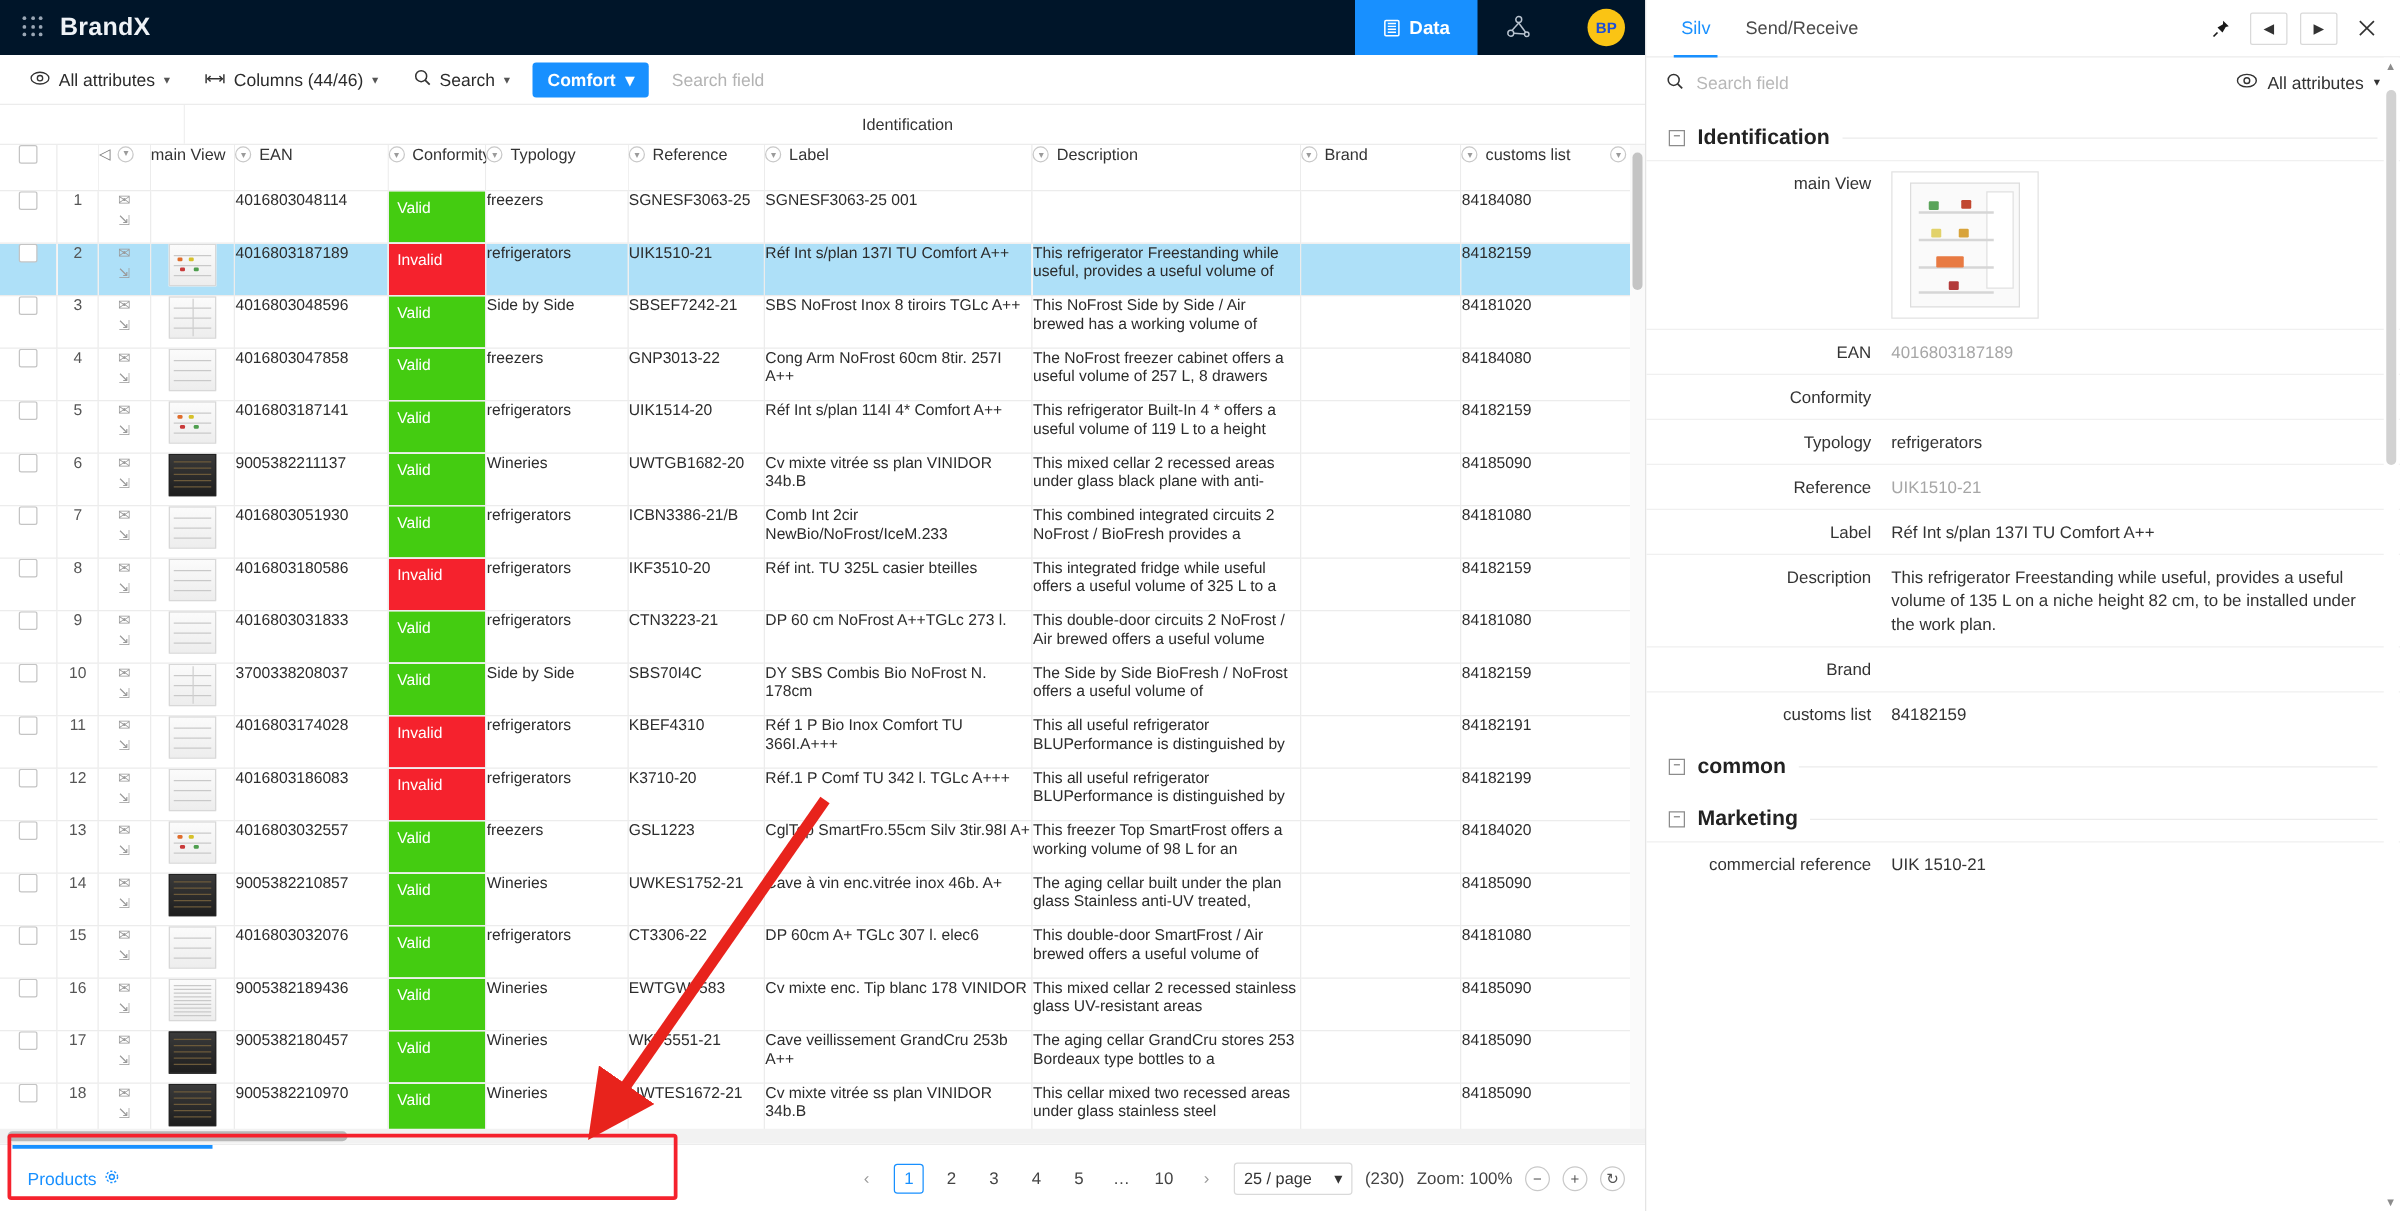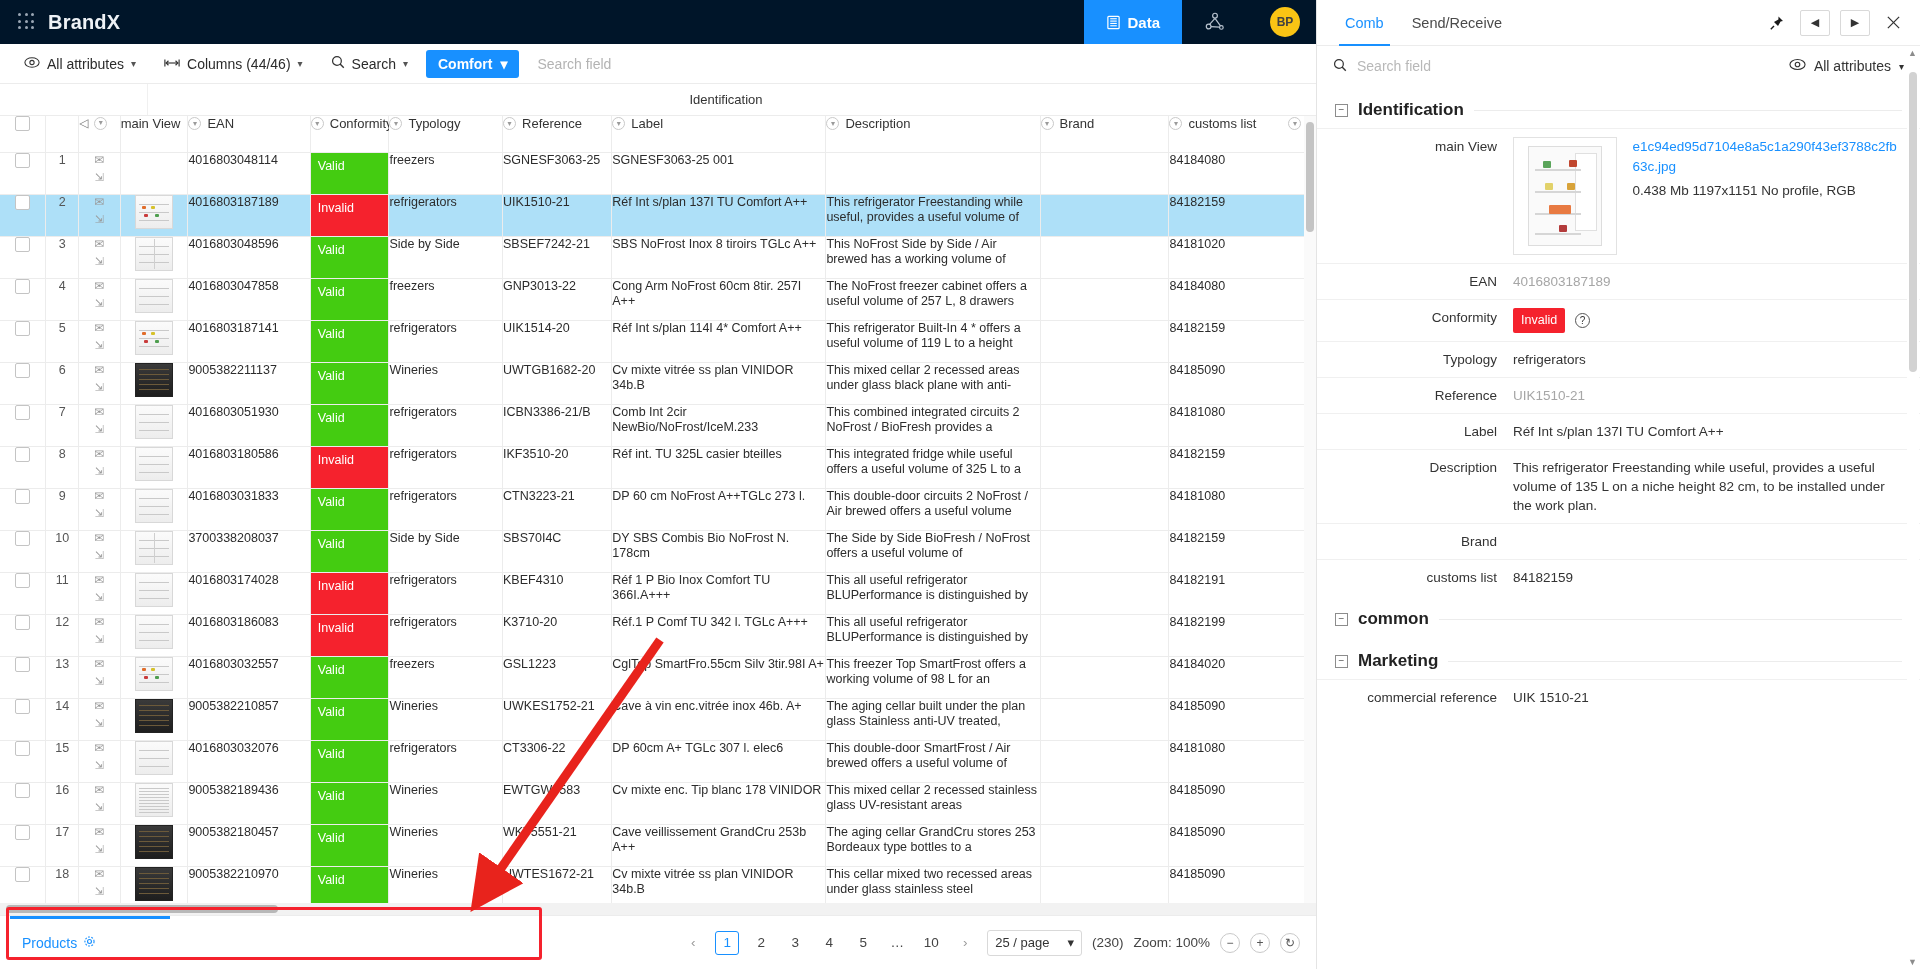--- a/index.html
+++ b/index.html
@@ -23,21 +23,21 @@
     color: #fff; flex: 0 0 44px; position: relative;
   }
   .grid-icon { width: 22px; height: 22px; margin-left: 16px; display: grid;
     grid-template-columns: repeat(3,1fr); grid-template-rows: repeat(3,1fr); gap:2px; padding:2px; }
   .grid-icon i { background: #9aa7b5; border-radius: 50%; display:block; width:3px;height:3px; }
   .brand { font-size: 20px; font-weight: bold; margin-left: 10px; letter-spacing: .2px; color:#eef2f6; }
   .topright { margin-left: auto; display: flex; align-items: center; height:44px; }
   .nav-btn { display:flex; align-items:center; gap:6px; height:44px; padding:0 22px; font-size:15px; font-weight:bold; color:#cfd8e3; cursor:pointer;}
   .nav-btn.active { background:#1890ff; color:#fff; }
   .nav-btn svg { display:block; }
-  .avatar { width:30px; height:30px; border-radius:50%; background:#fac414; color:#404040;
+  .avatar { width:30px; height:30px; border-radius:50%; background:#fac414; color:#1d4ed8;
     display:flex; align-items:center; justify-content:center; font-size:12px; font-weight:bold; margin:0 16px 0 22px;}
 
   
   .toolbar { height: 40px; flex:0 0 40px; display:flex; align-items:center; gap:0; padding:0 10px;
      background:#fff; border-bottom:1px solid #ececec; }
   .tb-item { display:flex; align-items:center; gap:7px; padding:0 14px; height:28px; font-size:14px; color:#2b2b2b; cursor:pointer; }
   .tb-item .chev { font-size:10px; color:#555; }
   .tb-actions { background:#1890ff; color:#fff; border-radius:3px; font-weight:bold; padding:0 12px; height:28px;
      display:flex; align-items:center; gap:8px; font-size:14px; cursor:pointer; margin-left:4px; }
   .tb-search-input { border:none; outline:none; font-size:14px; color:#333; margin-left:16px; width:320px; background:transparent; }
@@ -760,21 +760,21 @@
           <path d="M0,0 L6,3 L0,6 z" fill="#e8231c"></path>
         </marker>
       </defs>
       <line x1="660" y1="640" x2="490" y2="884" stroke="#e8231c" stroke-width="9" marker-end="url(#ah)"></line>
     </svg>
   </div>
 
   <div id="right">
     <div class="rp-tabs">
       <div class="rp-tab active">
-        <span>Comb</span>
+        <span>Silv</span>
       </div>
       <div class="rp-tab">
         <span>Send/Receive</span>
       </div>
       <div class="rp-tools">
         <div class="rp-icon">
           <svg width="16" height="16" viewBox="0 0 16 16">
               <path d="M9.5 1.5 L14 6 L11.6 6.6 L9 11 L5 7 L9.4 4.4 Z" fill="#1a1a1a"></path>
               <line x1="5" y1="11" x2="1.8" y2="14.2" stroke="#1a1a1a" stroke-width="1.4"></line>
             </svg>
@@ -828,31 +828,29 @@
                   <span class="sh" style="top:66px"></span>
                   <span class="sh" style="top:86px"></span>
                   <span class="it" style="left:14px;top:14px;background:#5aa45a"></span>
                   <span class="it" style="left:40px;top:13px;background:#c1472f"></span>
                   <span class="it" style="left:16px;top:36px;background:#e2d26a"></span>
                   <span class="it" style="left:38px;top:36px;background:#d8a33a"></span>
                   <span class="it" style="left:20px;top:58px;width:22px;height:9px;background:#e87a42"></span>
                   <span class="it" style="left:30px;top:78px;background:#b33b3b"></span>
                 </span>
               </span>
-              <span style="flex:1 1 auto"><span class="link">e1c94ed95d7104e8a5c1a290f43ef3788c2fb63c.jpg</span><div class="meta">0.438 Mb 1197x1151 No profile, RGB</div></span>
             </div>
           </div>
         </div>
         <div class="frow">
           <div class="flabel">EAN</div>
           <div class="fval muted"><span class="muted">4016803187189</span></div>
         </div>
         <div class="frow">
           <div class="flabel">Conformity</div>
-          <div class="fval "><span class="badge-invalid">Invalid</span><span class="qmark">?</span></div>
         </div>
         <div class="frow">
           <div class="flabel">Typology</div>
           <div class="fval "><span class="">refrigerators</span></div>
         </div>
         <div class="frow">
           <div class="flabel">Reference</div>
           <div class="fval muted"><span class="muted">UIK1510-21</span></div>
         </div>
         <div class="frow">

